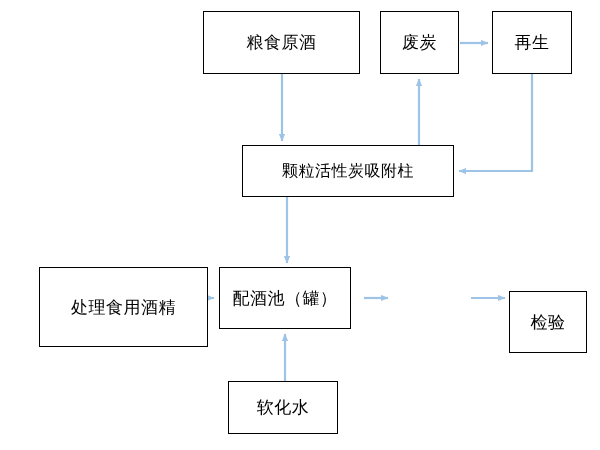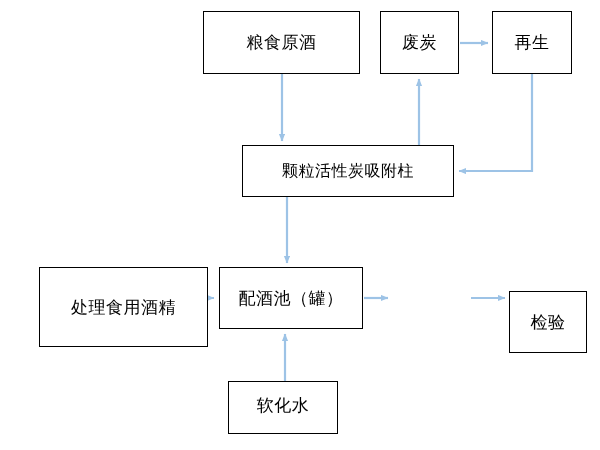--- a/index.html
+++ b/index.html
@@ -70,17 +70,17 @@
 
       <path d="M285,381 L285,334"></path>
     </g>
   </svg>
 
   <div class="node" style="left:203px;top:11px;width:157px;height:63px;">粮食原酒</div>
   <div class="node" style="left:380px;top:11px;width:79px;height:63px;">废炭</div>
   <div class="node" style="left:492px;top:11px;width:80px;height:63px;">再生</div>
   <div class="node small" style="left:242px;top:145px;width:212px;height:52px;">颗粒活性炭吸附柱</div>
   <div class="node" style="left:10px;top:267px;width:169px;height:80px;margin-left:29px;">处理食用酒精</div>
-  <div class="node" style="left:219px;top:267px;width:144px;height:62px;">配酒池（罐）</div>
+  <div class="node" style="left:219px;top:267px;width:132px;height:62px;">配酒池（罐）</div>
   <div class="node" style="left:509px;top:267px;width:78px;height:62px;margin-top:24px;">检验</div>
-  <div class="node" style="left:228px;top:381px;width:110px;height:53px;font-family:Liberation Mono, monospace;">软化水</div>
+  <div class="node" style="left:228px;top:381px;width:110px;height:53px;">软化水</div>
 
 </div>
 
 </body></html>

